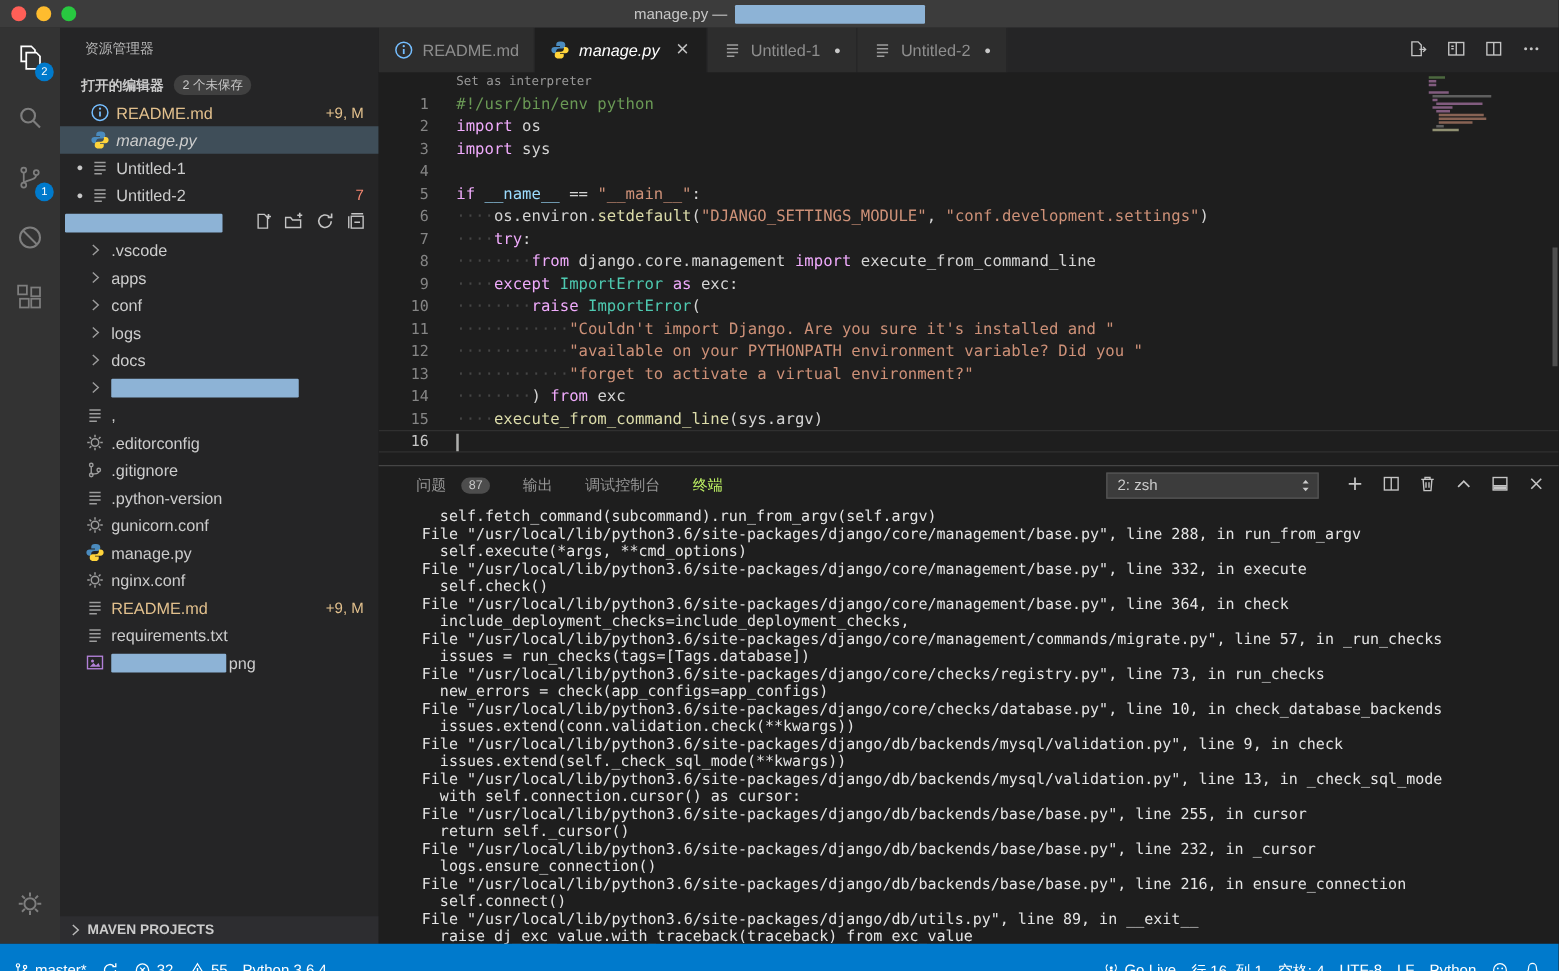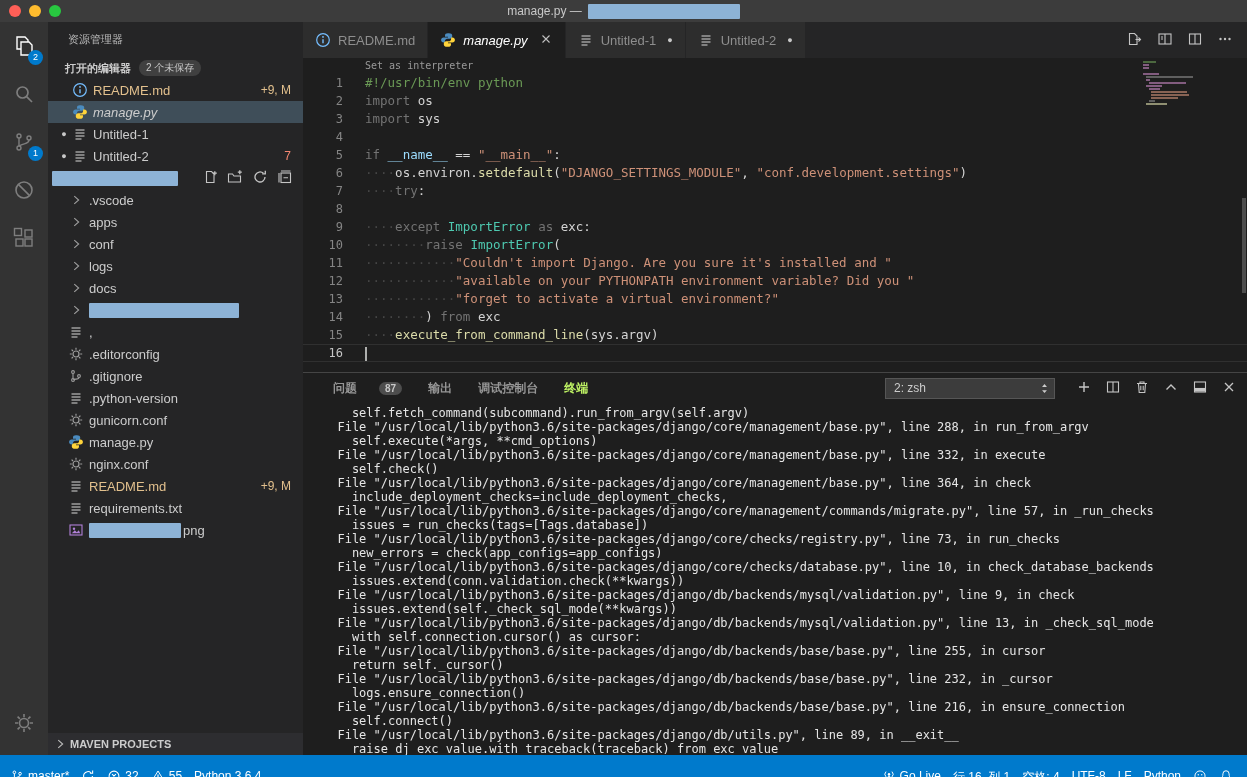--- a/index.html
+++ b/index.html
@@ -82,36 +82,36 @@
   .editor-actions svg { width:16px; height:16px; }
 
   .editor { flex:0 0 314px; position:relative; overflow:hidden; background:#1e1e1e;
             font-family:"DejaVu Sans Mono","Liberation Mono",monospace; }
   .codelens { height:16px; line-height:16px; margin-left:62px; font-size:10px; color:#999999; cursor:pointer; }
   .code-row { display:flex; height:18px; line-height:18px; font-size:12.5px; }
   .code-row.current { box-shadow: inset 0 1px 0 #303030, inset 0 -1px 0 #303030; }
   .ln { flex:0 0 40px; text-align:right; color:#858585; font-size:12px; }
   .code-row.current .ln { color:#c6c6c6; }
   .lc { padding-left:22px; white-space:pre; }
-  .tok-c{color:#6a9955} .tok-k{color:#737373} .tok-s{color:#ce9178} .tok-f{color:#dcdcaa}
+  .tok-c{color:#6a9955} .tok-k{color:#f0abfc} .tok-s{color:#ce9178} .tok-f{color:#dcdcaa}
   .tok-v{color:#9cdcfe} .tok-t{color:#4ec9b0} .tok-p{color:#d4d4d4} .tok-w{color:#454545}
   .caret { display:inline-block; width:1.5px; height:14px; background:#aeafad; vertical-align:middle; }
   .minimap { position:absolute; top:3px; right:12px; width:92px; }
   .mm-row { height:3px; }
   .mm-row span { display:block; height:2px; opacity:.6; }
   .scroll-slider { position:absolute; right:1px; top:140px; width:4px; height:95px; background:#4e4e4e; }
 
   
   .panel { flex:1 1 auto; min-height:0; display:flex; flex-direction:column;
            border-top:1px solid #454545; background:#1e1e1e; }
   .panel-bar { flex:0 0 30px; display:flex; align-items:center; justify-content:space-between;
                padding:0 10px 0 30px; }
   .panel-tabs { display:flex; align-items:center; }
   .panel-tab { margin-right:26px; font-size:12px; color:#969696; display:flex; align-items:center;
-               gap:22px; cursor:pointer;font-weight:bold; }
+               gap:12px; cursor:pointer; }
   .panel-tab.active { color:#bef264; }
   .ptab-badge { background:#4d4d4d; color:#c8c8c8; font-size:10px; border-radius:9px; padding:1px 6px; }
   .panel-right { display:flex; align-items:center; gap:13px; }
   .terminal-picker { display:flex; align-items:center; justify-content:space-between;
                      background:#3c3c3c; border:1px solid #565656; width:170px; height:21px;
                      padding:0 3px 0 8px; font-size:12px; color:#cccccc; cursor:pointer; margin-right:8px; }
   .picker-arrows svg { width:13px; height:13px; }
   .pact { color:#c5c5c5; cursor:pointer; }
   .pact svg { width:16px; height:16px; }
   .terminal { flex:1 1 auto; overflow:hidden; padding:3px 0 0 20px; color:#e5e5e5;
@@ -507,20 +507,21 @@
             <div class="code-row">
               <span class="ln">6</span>
               <span class="lc"><span class="tok-w">····</span><span class="tok-p">os.environ.</span><span class="tok-f">setdefault</span><span class="tok-p">(</span><span class="tok-s">"DJANGO_SETTINGS_MODULE"</span><span class="tok-p">, </span><span class="tok-s">"conf.development.settings"</span><span class="tok-p">)</span></span>
             </div>
             <div class="code-row">
               <span class="ln">7</span>
               <span class="lc"><span class="tok-w">····</span><span class="tok-k">try</span><span class="tok-p">:</span></span>
             </div>
             <div class="code-row">
               <span class="ln">8</span>
+              <span class="lc"><span class="tok-w">········</span><span class="tok-k">from</span><span class="tok-p"> django.core.management </span><span class="tok-k">import</span><span class="tok-p"> execute_from_command_line</span></span>
             </div>
             <div class="code-row">
               <span class="ln">9</span>
               <span class="lc"><span class="tok-w">····</span><span class="tok-k">except</span><span class="tok-p"> </span><span class="tok-t">ImportError</span><span class="tok-p"> </span><span class="tok-k">as</span><span class="tok-p"> exc:</span></span>
             </div>
             <div class="code-row">
               <span class="ln">10</span>
               <span class="lc"><span class="tok-w">········</span><span class="tok-k">raise</span><span class="tok-p"> </span><span class="tok-t">ImportError</span><span class="tok-p">(</span></span>
             </div>
             <div class="code-row">

